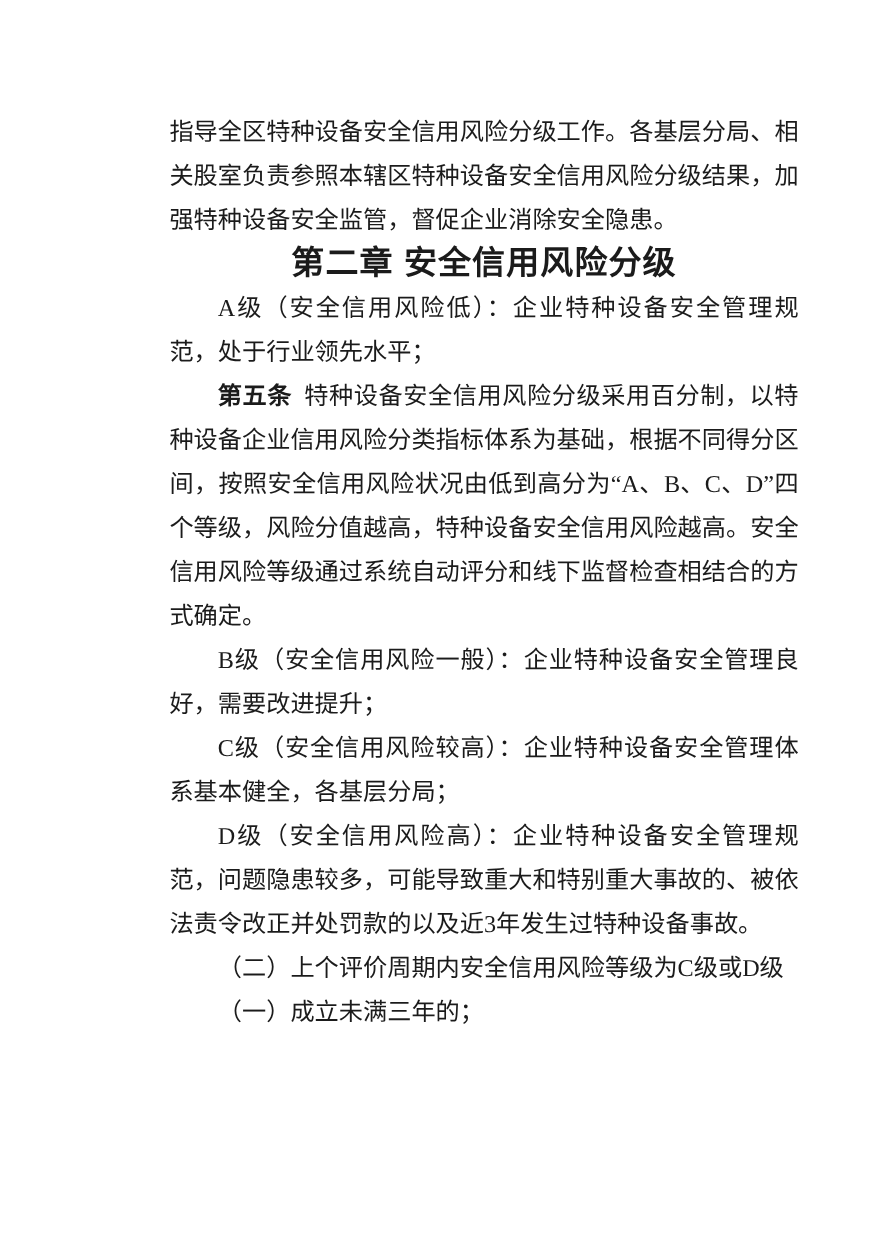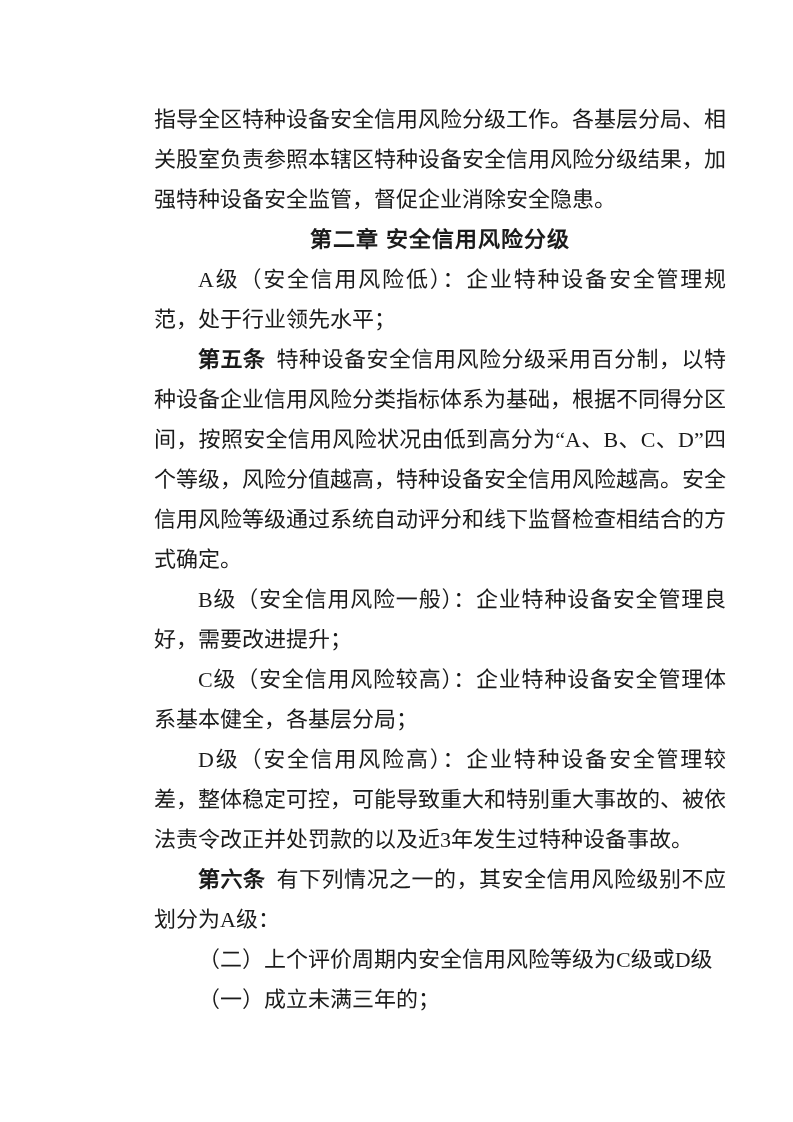--- a/index.html
+++ b/index.html
@@ -33,21 +33,21 @@
   .para {
     margin: 0;
     padding: 0;
   }
   .para.indent {
     text-indent: 2em;
   }
   .chapter-heading {
     margin: 0;
     padding: 0;
-    font-size: 22px;
+    font-size: 30px;
     line-height: 40px;
     font-weight: bold;
     text-align: center;
     text-indent: 0;
     font-family: "Liberation Sans", "DejaVu Sans", sans-serif;
     letter-spacing: 1px;
   }
   .article-label {
     font-weight: bold;
     font-family: "Liberation Sans", "DejaVu Sans", sans-serif;
@@ -65,22 +65,21 @@
     <h2 class="chapter-heading">第二章 安全信用风险分级</h2>
 
     <p class="para indent">A级（安全信用风险低）：企业特种设备安全管理规范，处于行业领先水平；</p>
 
     <p class="para indent"><span class="article-label">第五条</span><span>特种设备安全信用风险分级采用百分制，以特种设备企业信用风险分类指标体系为基础，根据不同得分区间，按照安全信用风险状况由低到高分为“A、B、C、D”四个等级，风险分值越高，特种设备安全信用风险越高。安全信用风险等级通过系统自动评分和线下监督检查相结合的方式确定。</span></p>
 
     <p class="para indent">B级（安全信用风险一般）：企业特种设备安全管理良好，需要改进提升；</p>
 
     <p class="para indent">C级（安全信用风险较高）：企业特种设备安全管理体系基本健全，各基层分局；</p>
 
-    <p class="para indent">D级（安全信用风险高）：企业特种设备安全管理较差，整体稳定可控，可能导致重大和特别重大事故的、被依法责令改正并处罚款的以及近3年发生过特种设备事故。</p>
+    <p class="para indent">D级（安全信用风险高）：企业特种设备安全管理规范，问题隐患较多，可能导致重大和特别重大事故的、被依法责令改正并处罚款的以及近3年发生过特种设备事故。</p>
 
-    <p class="para indent"><span class="article-label">第六条</span><span>有下列情况之一的，其安全信用风险级别不应划分为A级：</span></p>
 
     <p class="para indent">（二）上个评价周期内安全信用风险等级为C级或D级</p>
 
     <p class="para indent">（一）成立未满三年的；</p>
 
   </div>
 </div>
 
 </body></html>

